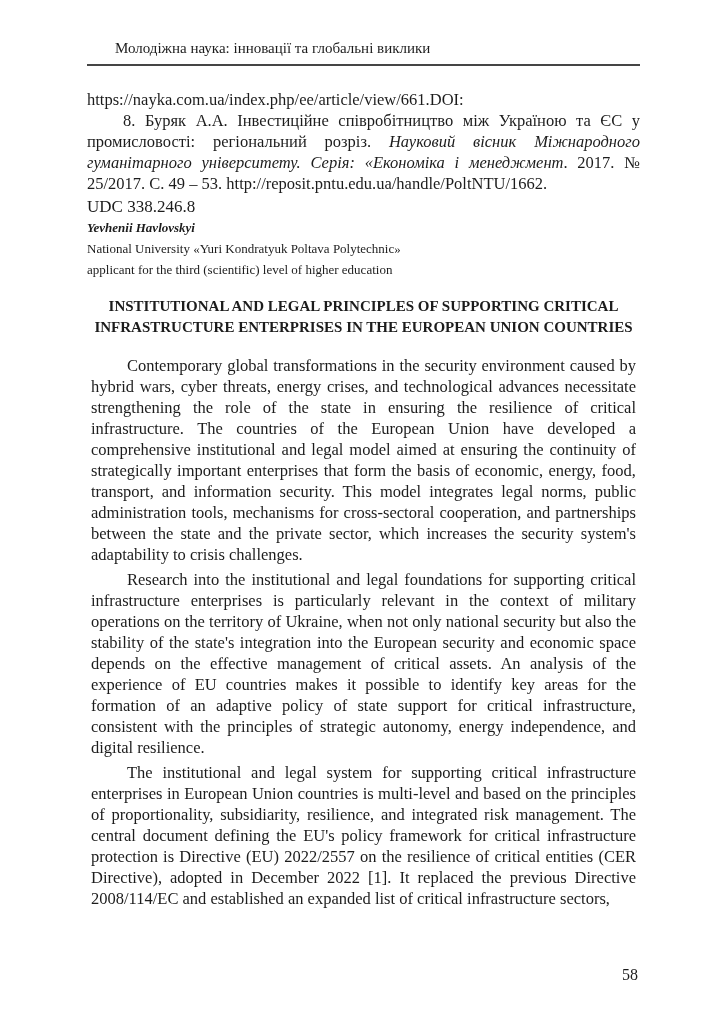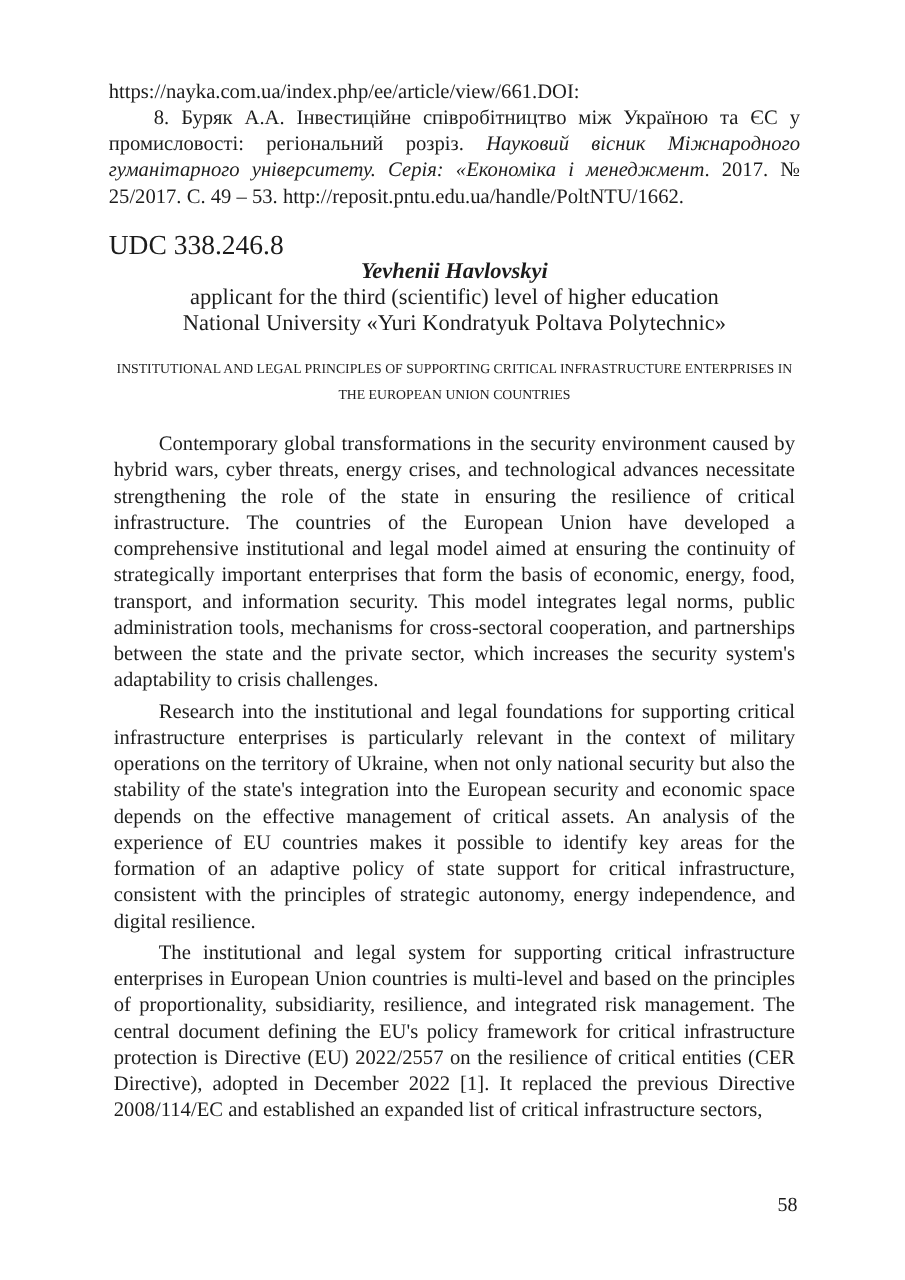--- a/index.html
+++ b/index.html
@@ -35,77 +35,77 @@
     display: flex;
     justify-content: flex-start;
   }
   .ref-item {
     margin: 0;
     text-align: justify;
     text-indent: 36px;
   }
   .italic { font-style: italic; }
   .udc {
-    margin-top: 18px;
-    font-size: 22px;
+    margin-top: 2px;
+    font-size: 17px;
     line-height: 21px;
   }
   .author-block {
-    text-align: center;
-    font-size: 18px;
+    font-size: 13px;
     line-height: 21px;
   }
   .author-name {
     font-weight: bold;
     font-style: italic;
   }
   .article-title {
     margin: 16px 0 0 0;
     text-align: center;
-    font-weight: normal;
-    font-size: 11px;
+    font-weight: bold;
+    font-size: 15px;
     line-height: 21px;
   }
   .body-text {
     margin-top: 17px;
     font-size: 16.5px;
     line-height: 21px;
   }
   .body-text p {
     margin: 4px;
     text-align: justify;
     text-indent: 36px;
   }
   .page-number {
     position: absolute;
     right: 86px;
-    bottom: 50px;
+    bottom: 40px;
     font-size: 16px;
   }
 </style>
 </head>
 <body>
 
 <div class="page">
 
+  <div class="running-header">Молодіжна наука: інновації та глобальні виклики</div>
 
   <div class="ref-block">
     <div class="ref-line1">
       <span>https://nayka.com.ua/index.php/ee/article/view/661.</span>
       <span>DOI:</span>
     </div>
     <p class="ref-item"><span>8. Буряк А.А. Інвестиційне співробітництво між Україною та ЄС у промисловості: регіональний розріз. </span><span class="italic">Науковий вісник Міжнародного гуманітарного університету. Серія: «Економіка і менеджмент</span><span>. 2017. № 25/2017. С. 49 – 53. http://reposit.pntu.edu.ua/handle/PoltNTU/1662.</span></p>
   </div>
 
   <div class="udc">UDC 338.246.8</div>
 
   <div class="author-block">
     <div class="author-name">Yevhenii Havlovskyi</div>
+    <div>National University «Yuri Kondratyuk Poltava Polytechnic»</div>
     <div>applicant for the third (scientific) level of higher education</div>
-    <div>National University «Yuri Kondratyuk Poltava Polytechnic»</div>
   </div>
 
   <h1 class="article-title">INSTITUTIONAL AND LEGAL PRINCIPLES OF SUPPORTING CRITICAL INFRASTRUCTURE ENTERPRISES IN THE EUROPEAN UNION COUNTRIES</h1>
 
   <div class="body-text">
     <p>Contemporary global transformations in the security environment caused by hybrid wars, cyber threats, energy crises, and technological advances necessitate strengthening the role of the state in ensuring the resilience of critical infrastructure. The countries of the European Union have developed a comprehensive institutional and legal model aimed at ensuring the continuity of strategically important enterprises that form the basis of economic, energy, food, transport, and information security. This model integrates legal norms, public administration tools, mechanisms for cross-sectoral cooperation, and partnerships between the state and the private sector, which increases the security system's adaptability to crisis challenges.</p>
     <p>Research into the institutional and legal foundations for supporting critical infrastructure enterprises is particularly relevant in the context of military operations on the territory of Ukraine, when not only national security but also the stability of the state's integration into the European security and economic space depends on the effective management of critical assets. An analysis of the experience of EU countries makes it possible to identify key areas for the formation of an adaptive policy of state support for critical infrastructure, consistent with the principles of strategic autonomy, energy independence, and digital resilience.</p>
     <p>The institutional and legal system for supporting critical infrastructure enterprises in European Union countries is multi-level and based on the principles of proportionality, subsidiarity, resilience, and integrated risk management. The central document defining the EU's policy framework for critical infrastructure protection is Directive (EU) 2022/2557 on the resilience of critical entities (CER Directive), adopted in December 2022 [1]. It replaced the previous Directive 2008/114/EC and established an expanded list of critical infrastructure sectors,</p>
   </div>
 

